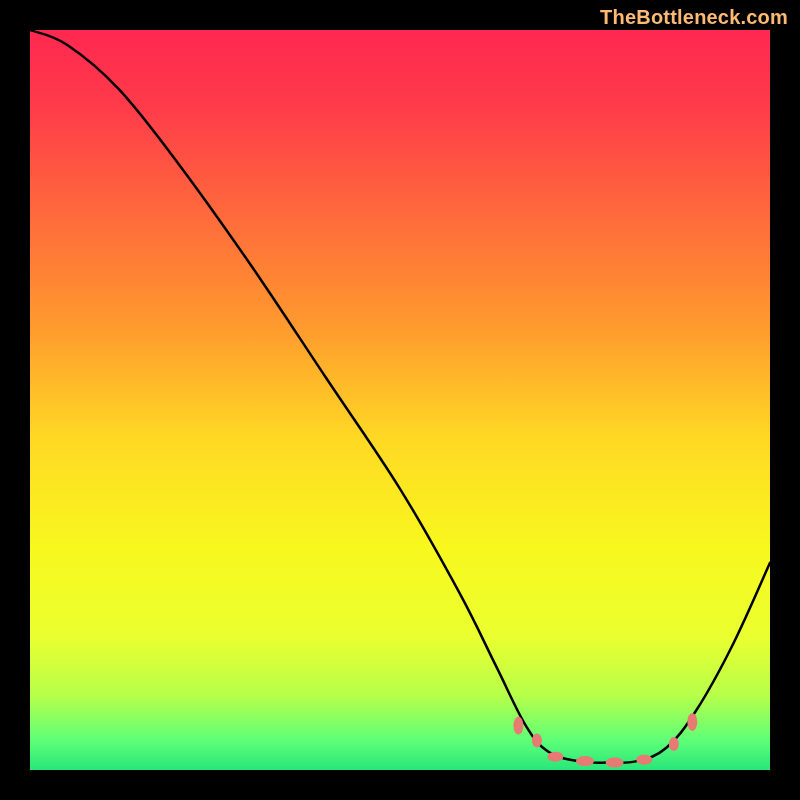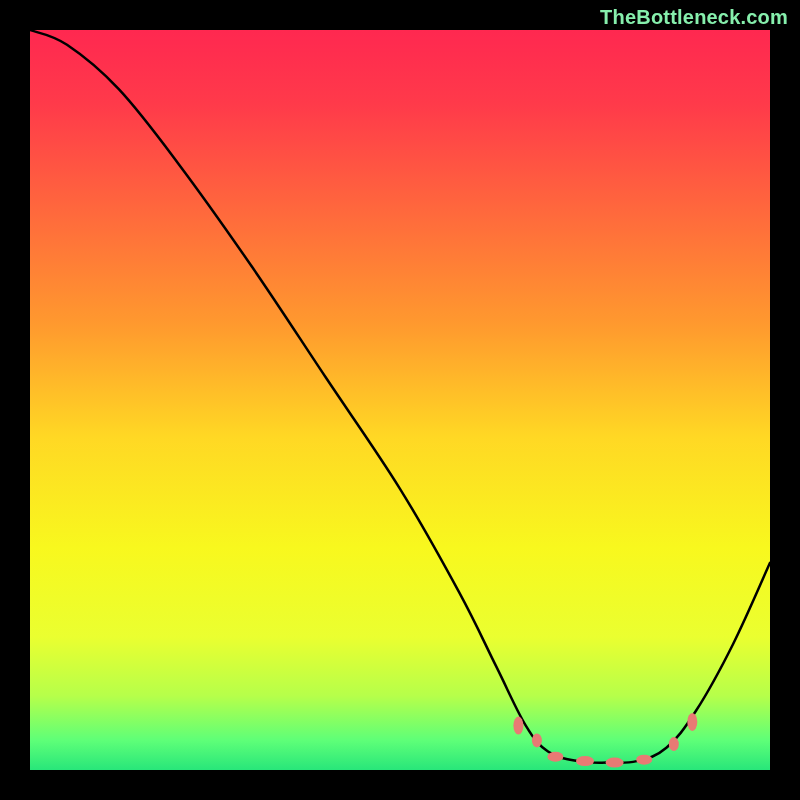--- a/index.html
+++ b/index.html
@@ -17,21 +17,21 @@
     width: 740px;
     height: 740px;
   }
   .attribution {
     position: absolute;
     top: 6px;
     right: 12px;
     font-family: Arial, Helvetica, sans-serif;
     font-size: 20px;
     font-weight: bold;
-    color: #86efac;
+    color: #fdba74;
     letter-spacing: 0.2px;
     z-index: 10;
   }
   svg { display: block; }
 </style>
 </head>
 <body>
 
 <div class="chart-container">
   <div class="attribution">TheBottleneck.com</div>

